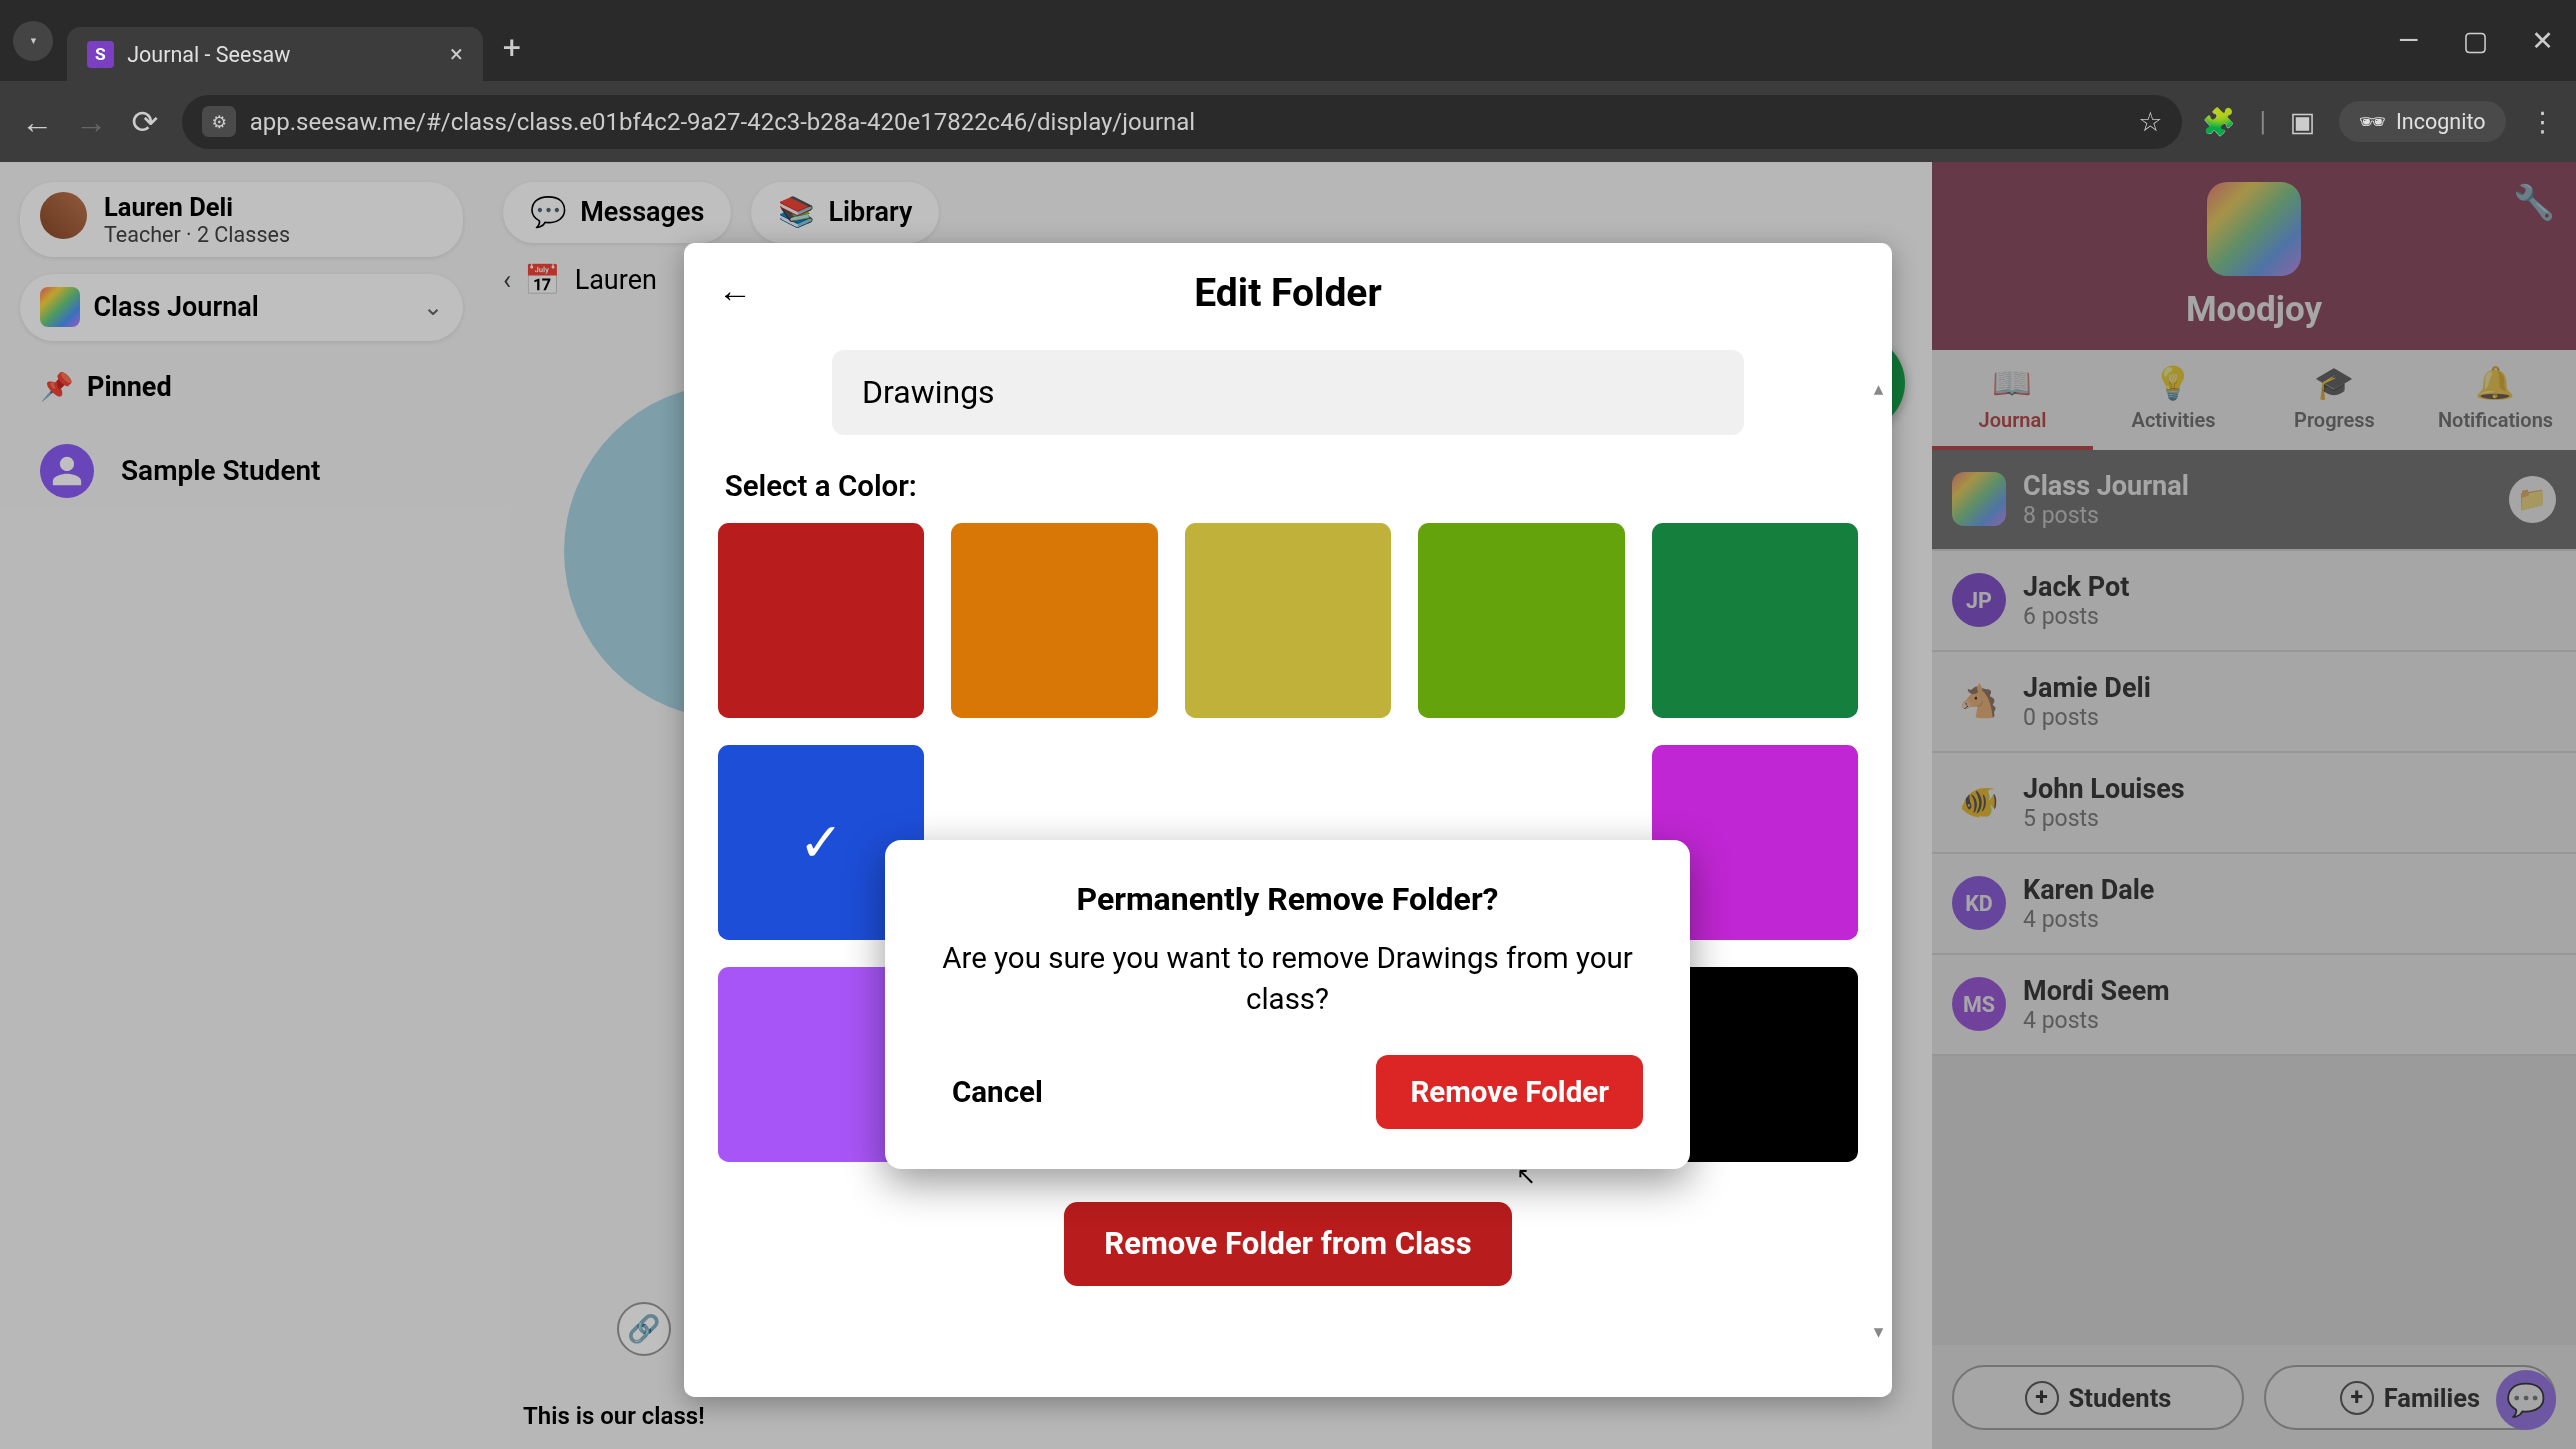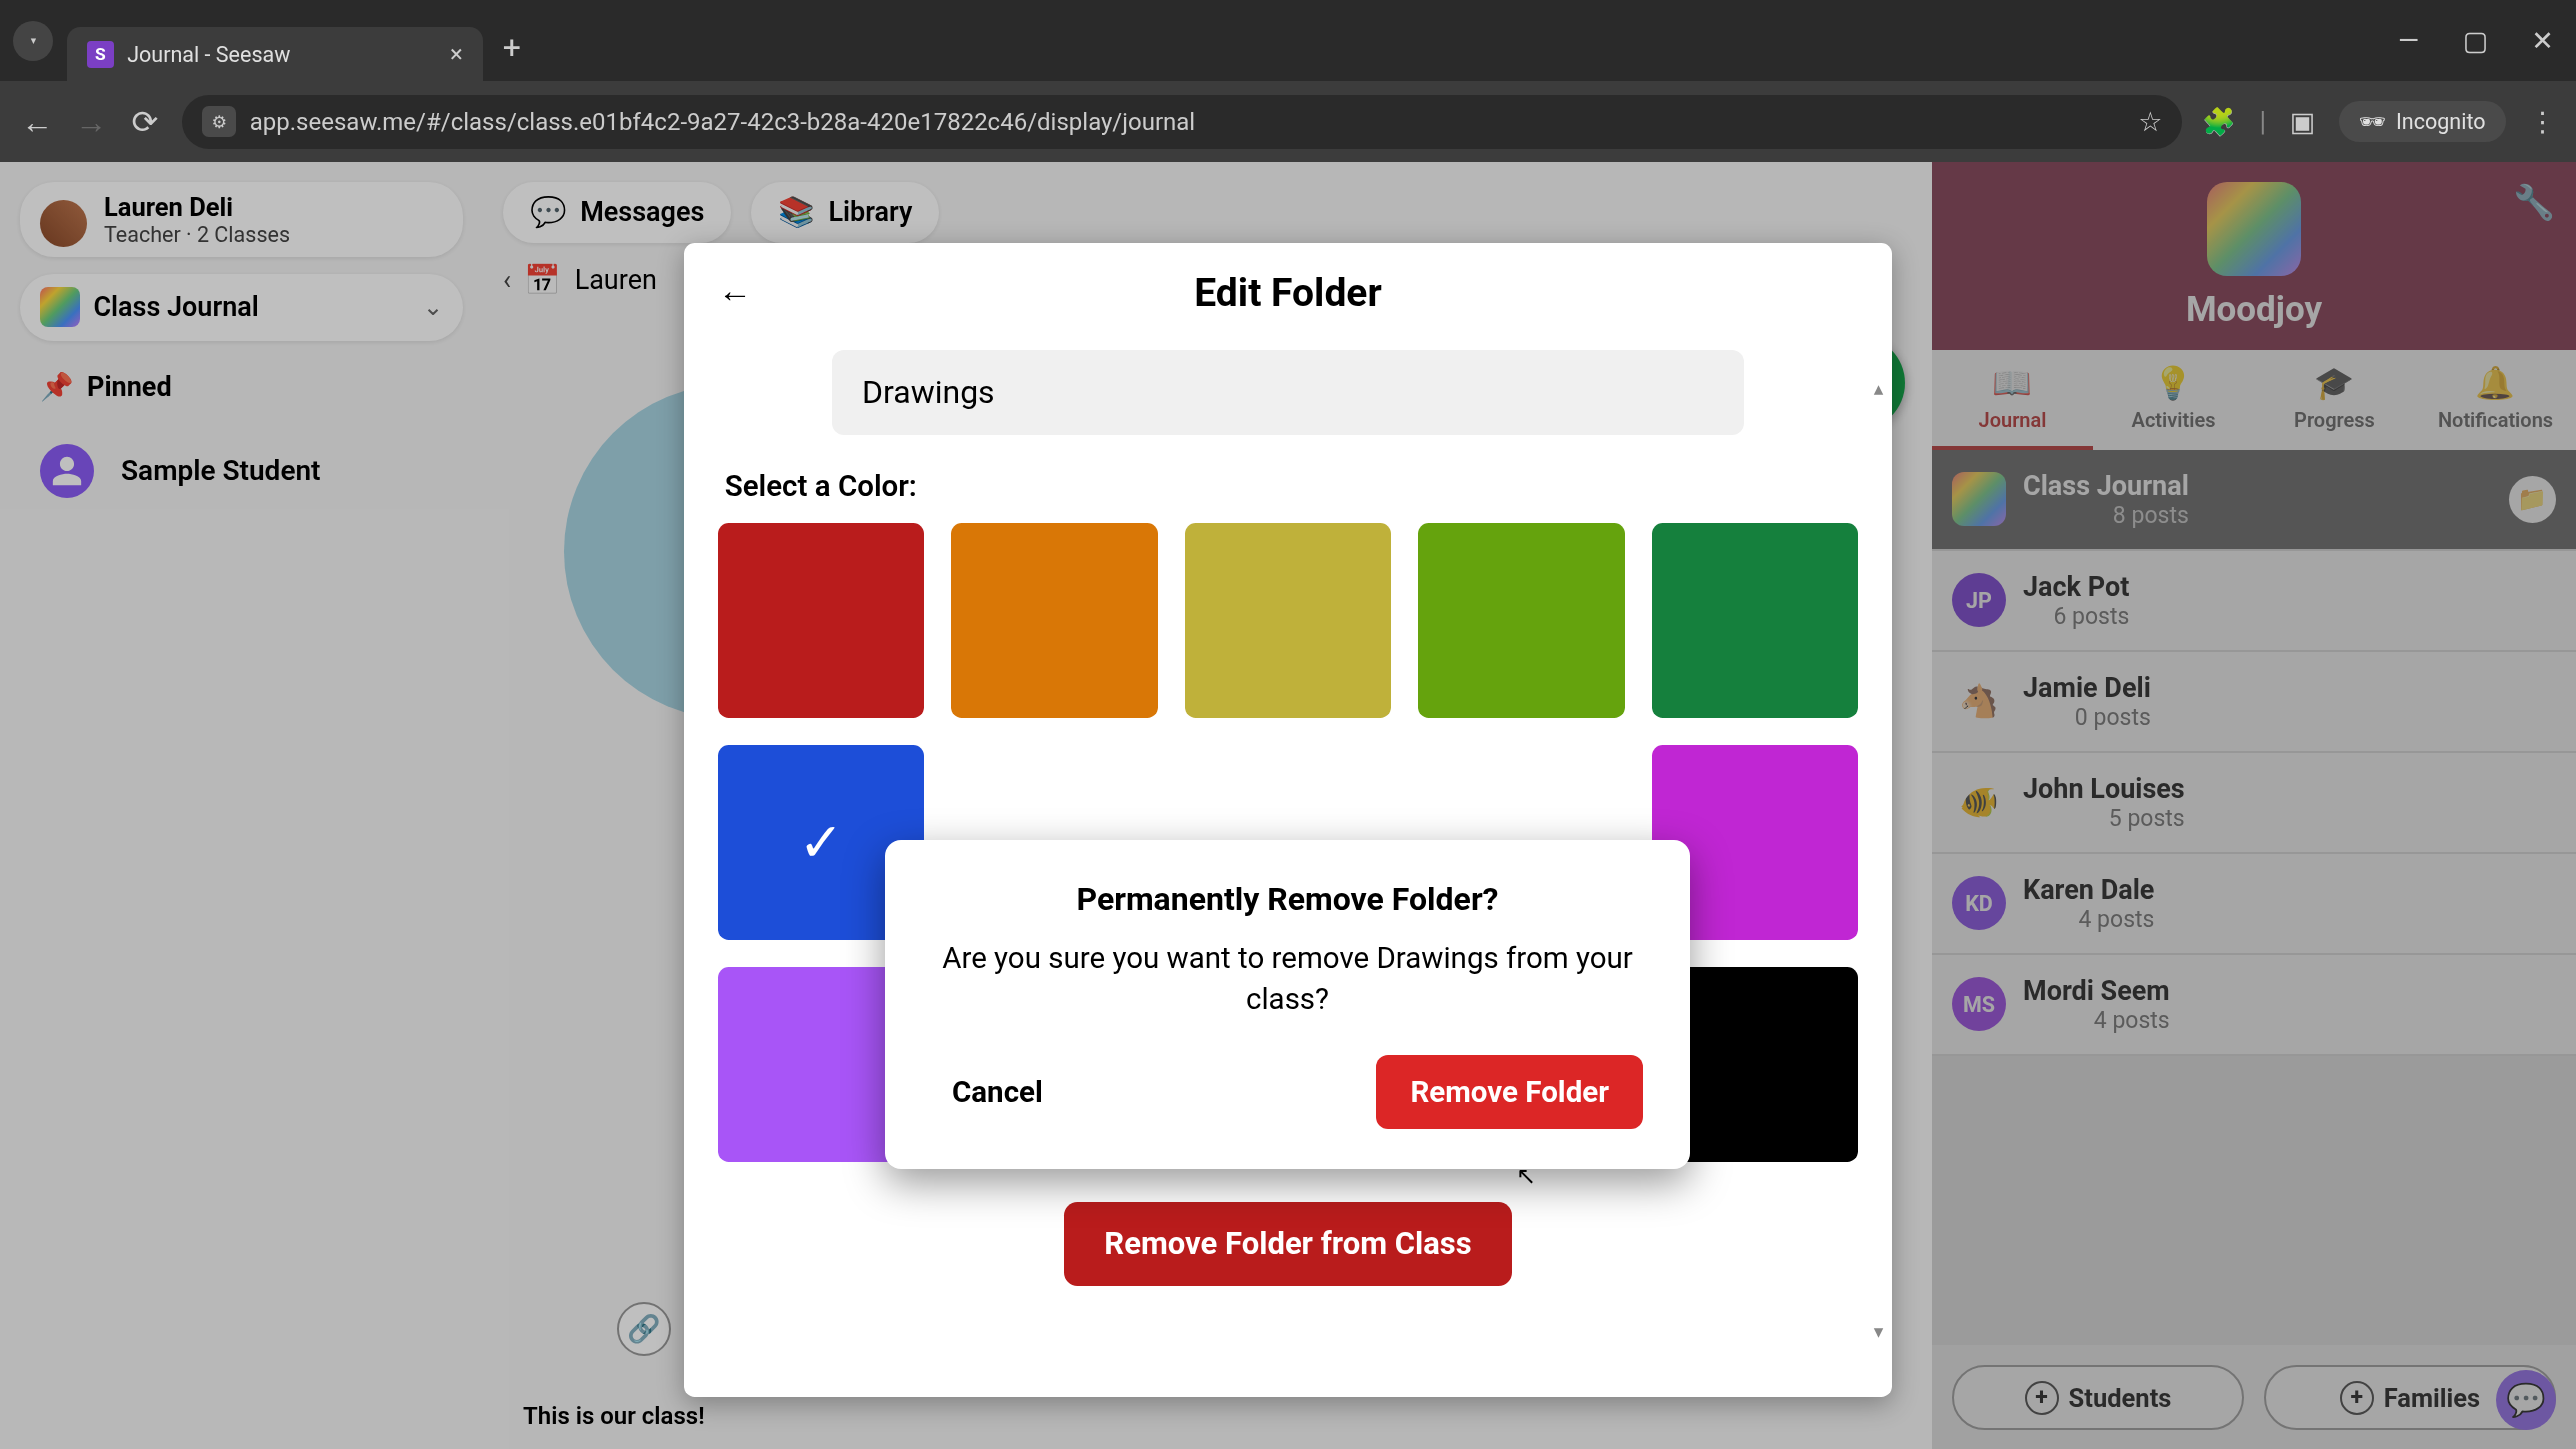--- a/index.html
+++ b/index.html
@@ -25,21 +25,21 @@
 .url-text { color: #ccc; font-size: 24px; flex: 1; }
 .address-icons { display: flex; gap: 23.5px; align-items: center; color: #ccc; }
 .address-icons .icon-item { font-size: 27px; }
 .incognito-badge { background: #4a4a4a; border-radius: 34px; padding: 8px 20px; display: flex; align-items: center; gap: 10px; color: #e0e0e0; font-size: 21.5px; }
 
 
 .app { height: 1288px; background: #f5f5f5; display: flex; position: relative; }
 
 
 .left-col { width: 483px; padding: 20px; display: flex; flex-direction: column; gap: 17px; }
-.user-card { background: white; border-radius: 34px; padding: 10px 20px; display: flex; align-items: flex-end; gap: 17px; box-shadow: 0 1.3px 5.4px rgba(0,0,0,0.1); }
+.user-card { background: white; border-radius: 34px; padding: 10px 20px; display: flex; align-items: flex-start; gap: 17px; box-shadow: 0 1.3px 5.4px rgba(0,0,0,0.1); }
 .avatar { width: 47px; height: 47px; border-radius: 50%; background: linear-gradient(45deg, #8a4a2a, #c07850); }
 .user-info .name { font-weight: bold; font-size: 25.5px; }
 .user-info .role { font-size: 21.5px; color: #444; }
 .journal-selector { background: white; border-radius: 34px; padding: 13.4px 20px; display: flex; align-items: center; gap: 13.4px; box-shadow: 0 1.3px 5.4px rgba(0,0,0,0.1); }
 .rainbow-icon { width: 40px; height: 40px; border-radius: 8px; background: linear-gradient(135deg, #ff6b6b, #ffd93d, #6bcf7f, #4d96ff, #c77dff); }
 .journal-selector .label { font-size: 27px; font-weight: 600; flex: 1; }
 .chevron { font-size: 24px; color: #666; }
 .pinned-row { display: flex; align-items: center; gap: 13.4px; padding: 13.4px 20px; font-size: 27px; font-weight: bold; }
 .pin-icon { color: #d97706; font-size: 27px; }
 .student-row { display: flex; align-items: center; gap: 27px; padding: 10px 20px; }
@@ -69,21 +69,21 @@
 .nav-tab { flex: 1; display: flex; flex-direction: column; align-items: center; padding: 13.4px 6.7px; gap: 6.7px; color: #555; }
 .nav-tab.active { color: #b91c1c; border-bottom: 4px solid #b91c1c; }
 .nav-tab .tab-icon { font-size: 32px; }
 .nav-tab .tab-label { font-size: 20px; font-weight: 600; }
 .student-list { flex: 1; overflow-y: auto; background: #e8e8e8; }
 .list-item { display: flex; align-items: center; padding: 20px; gap: 17px; background: white; border-bottom: 2px solid #e0e0e0; }
 .list-item.active { background: #5a5a5a; color: white; }
 .list-avatar { width: 54px; height: 54px; border-radius: 50%; display: flex; align-items: center; justify-content: center; font-size: 21.5px; font-weight: bold; color: white; }
 .list-avatar.rainbow { background: linear-gradient(135deg, #ff6b6b, #ffd93d, #6bcf7f, #4d96ff, #c77dff); border-radius: 12px; }
 .list-info .title { font-size: 27px; font-weight: bold; }
-.list-info .sub { font-size: 23px; color: #666; text-align: right; }
+.list-info .sub { font-size: 23px; color: #666; }
 .list-item.active .sub { color: #ccc; }
 .folder-icon { margin-left: auto; width: 47px; height: 47px; background: white; border-radius: 50%; display: flex; align-items: center; justify-content: center; font-size: 24px; color: #333; }
 .bottom-actions { display: flex; gap: 20px; padding: 20px; background: #f5f5f5; }
 .action-pill { flex: 1; border: 2px solid #999; border-radius: 34px; padding: 13.4px; display: flex; align-items: center; justify-content: center; gap: 10px; font-size: 25.5px; font-weight: bold; background: white; }
 .plus-circle { width: 34px; height: 34px; border: 2.7px solid #333; border-radius: 50%; display: flex; align-items: center; justify-content: center; font-size: 23px; }
 .chat-bubble { position: absolute; bottom: 20px; right: 20px; width: 60px; height: 60px; background: #8b5cf6; border-radius: 50%; display: flex; align-items: center; justify-content: center; color: white; font-size: 32px; }
 
 
 .add-btn { position: absolute; top: 174px; right: 671px; width: 94px; height: 94px; background: #16a34a; border-radius: 50%; display: flex; flex-direction: column; align-items: center; justify-content: center; color: white; box-shadow: 0 2.7px 10.7px rgba(0,0,0,0.3); z-index: 5; }
 .add-btn .plus { font-size: 40px; line-height: 1; }

